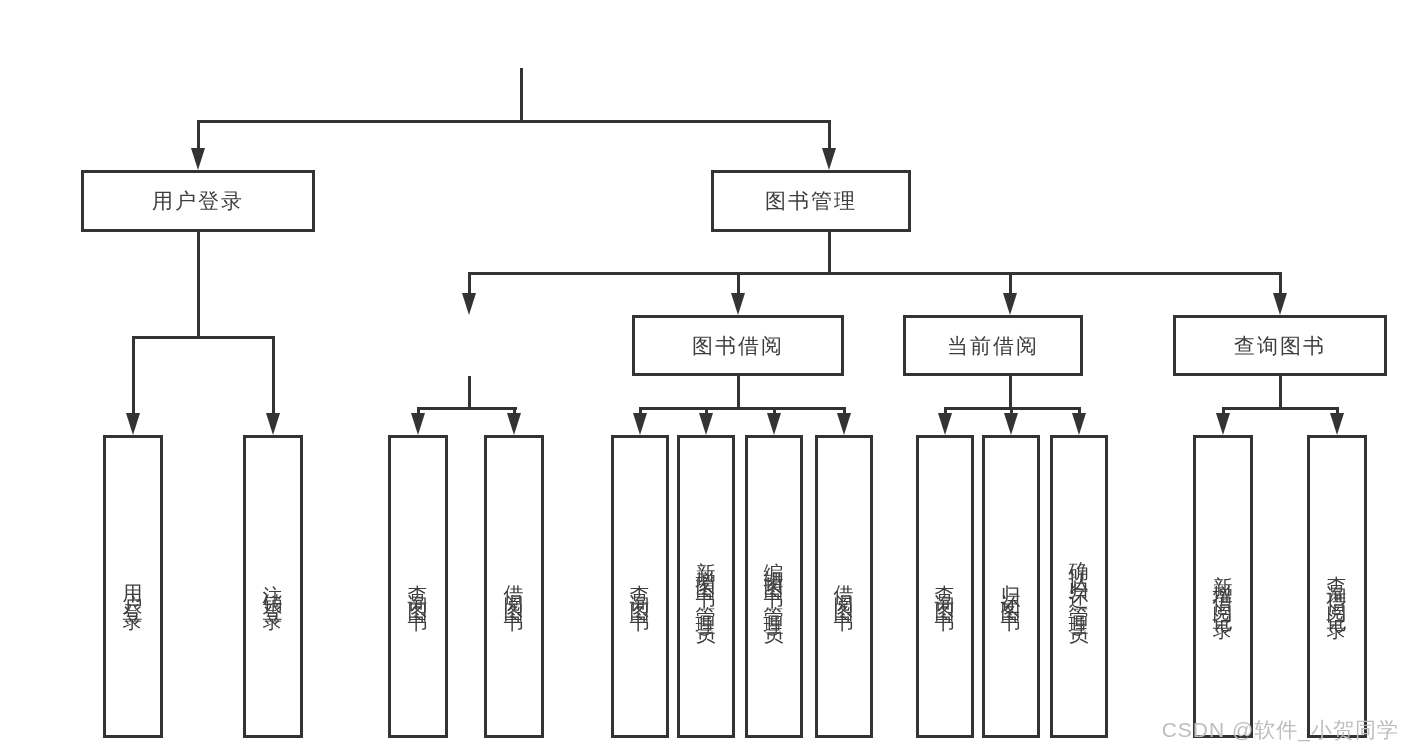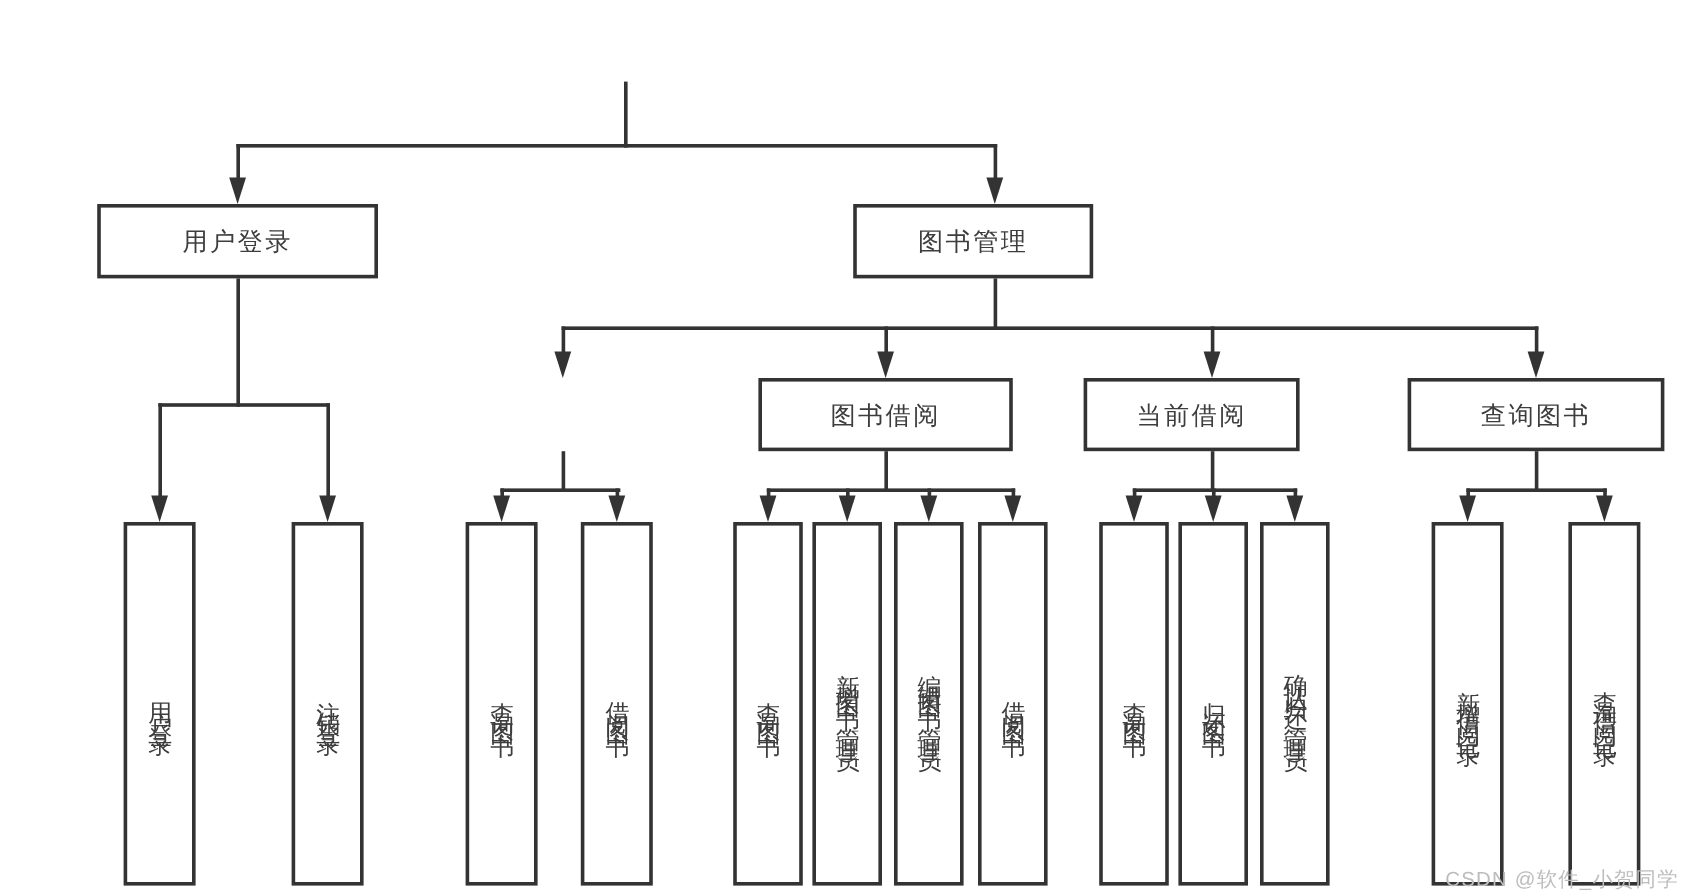--- a/index.html
+++ b/index.html
@@ -21,21 +21,21 @@
     font-size:20px;letter-spacing:9px;line-height:1.1;color:#3d3d3d;white-space:nowrap;
   }
   .line{position:absolute;background:#333333;}
   .arrow{
     position:absolute;width:0;height:0;
     border-left:7px solid transparent;border-right:7px solid transparent;
     border-top:22px solid #333333;
   }
   .watermark{
     position:absolute;right:6px;bottom:3px;
-    font-size:17px;letter-spacing:1px;color:#bdbdbd;
+    font-size:21px;letter-spacing:1px;color:#bdbdbd;
   }
 </style>
 </head>
 <body>
 
 <div id="stage">
 
 
   <div class="line" style="left:520px;top:68px;width:3px;height:55px"></div>
   <div class="line" style="left:197px;top:120px;width:634px;height:3px"></div>

